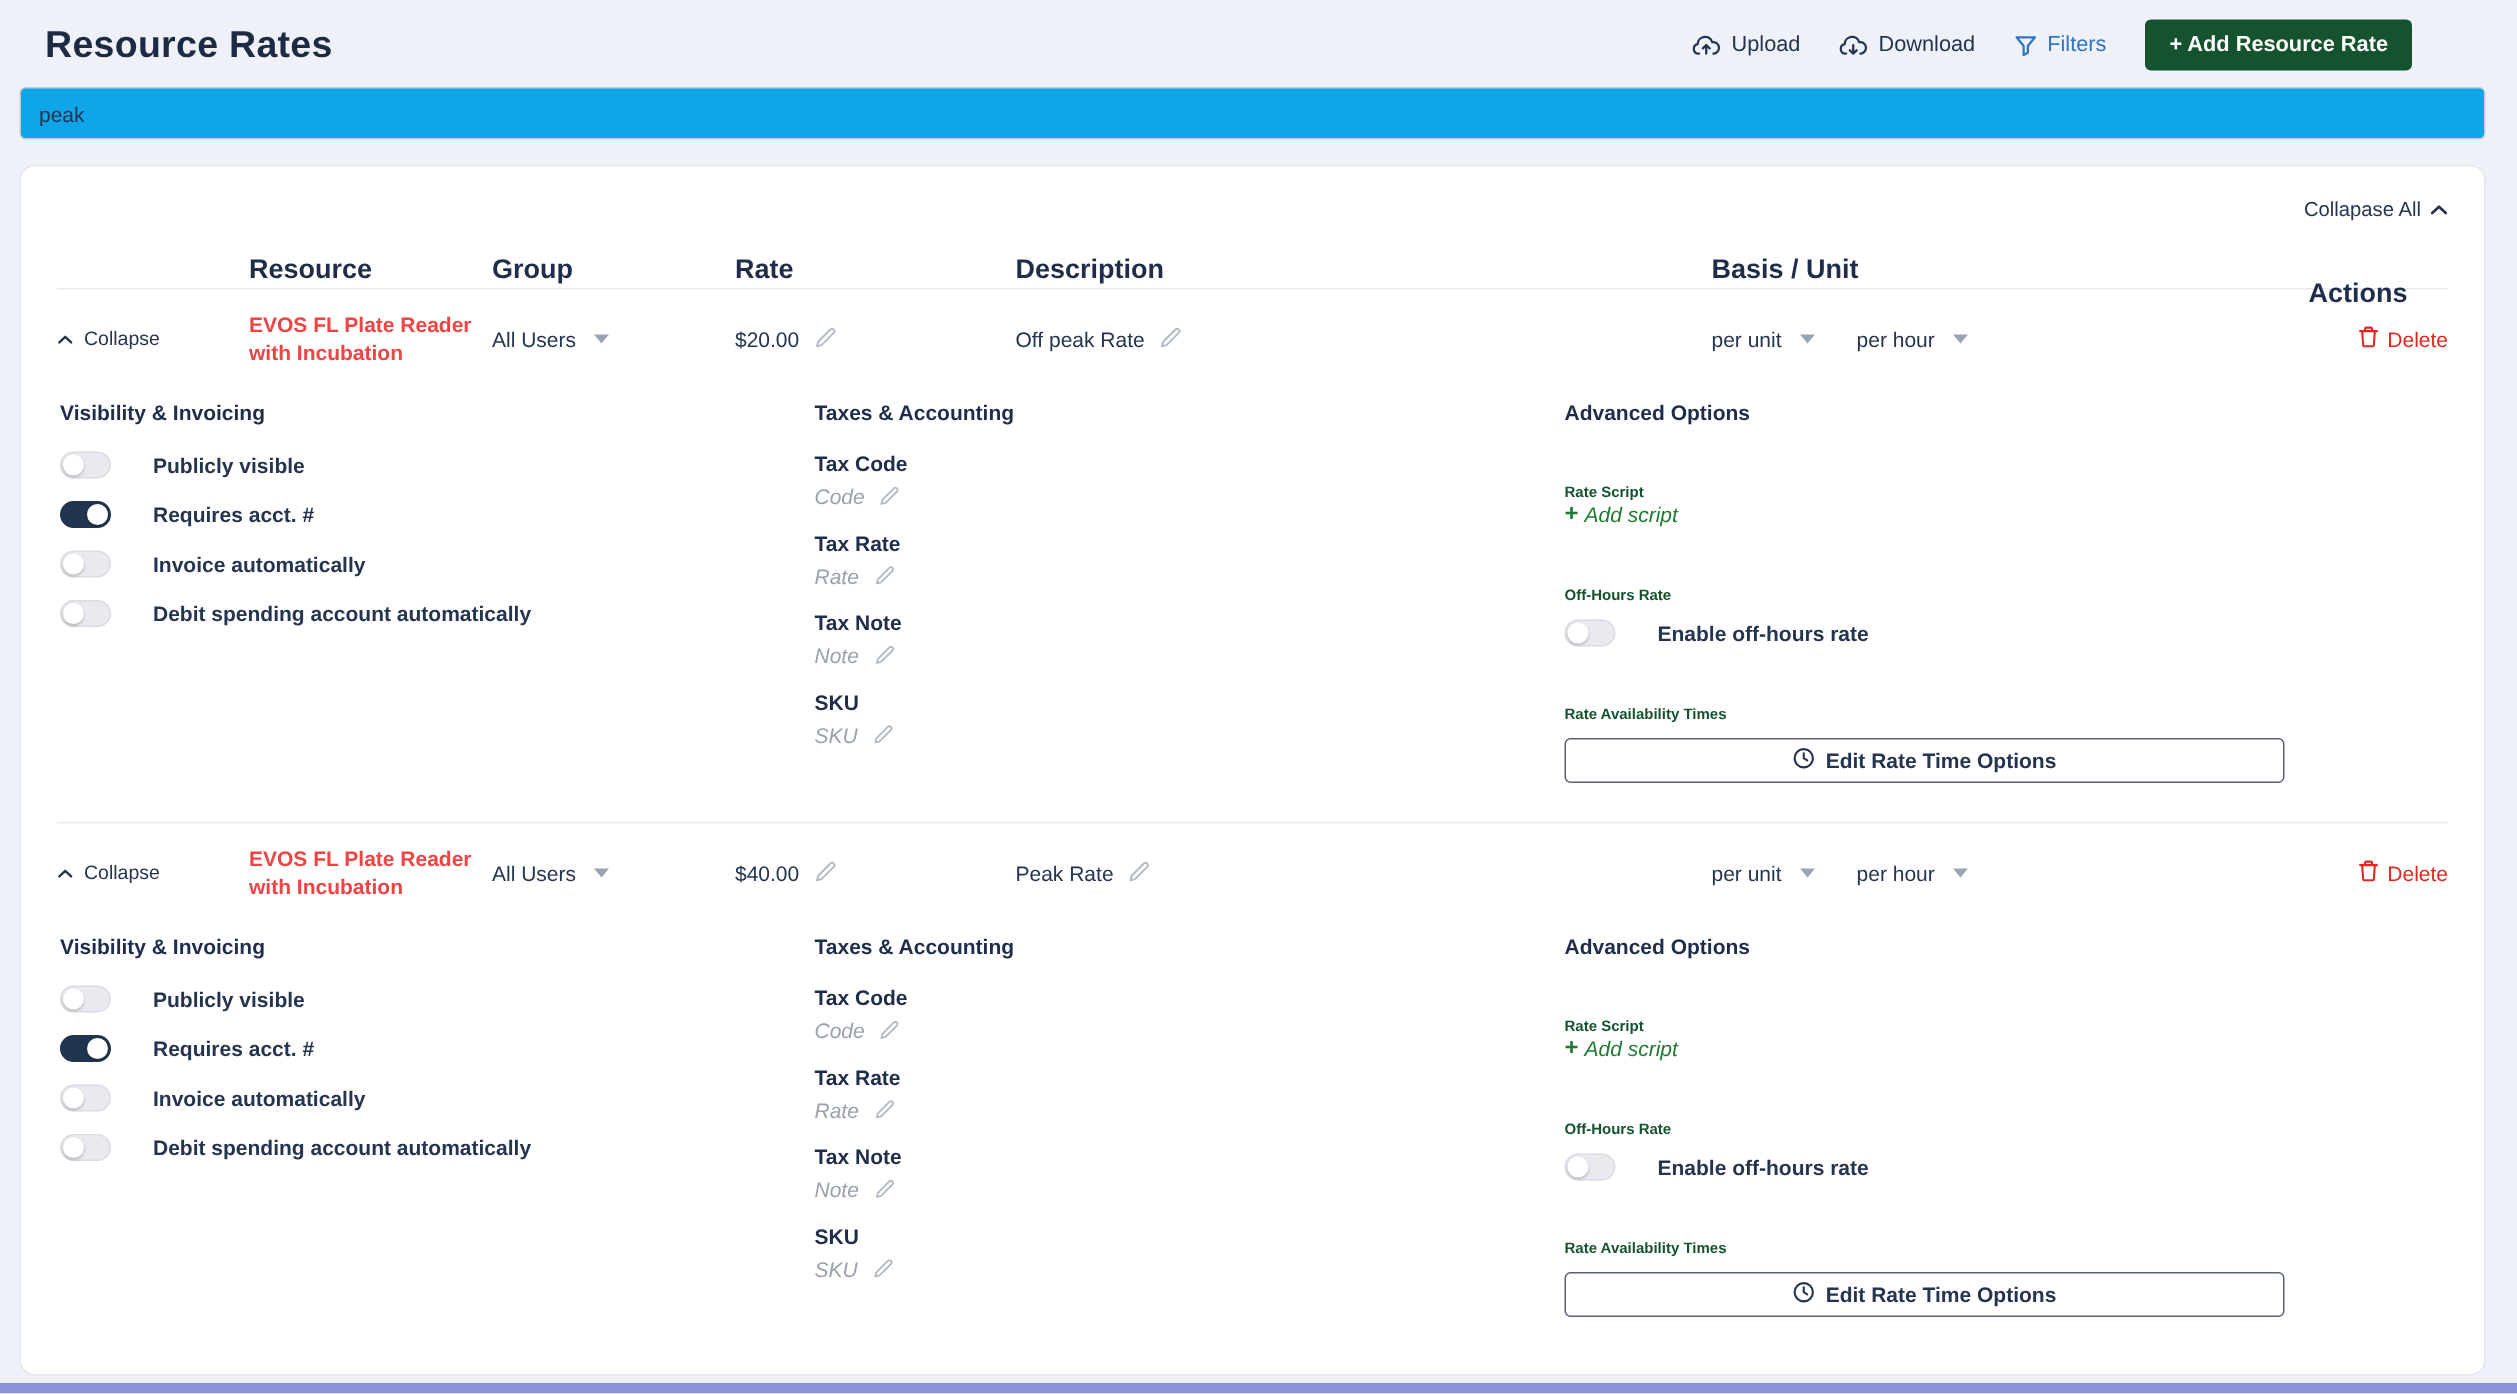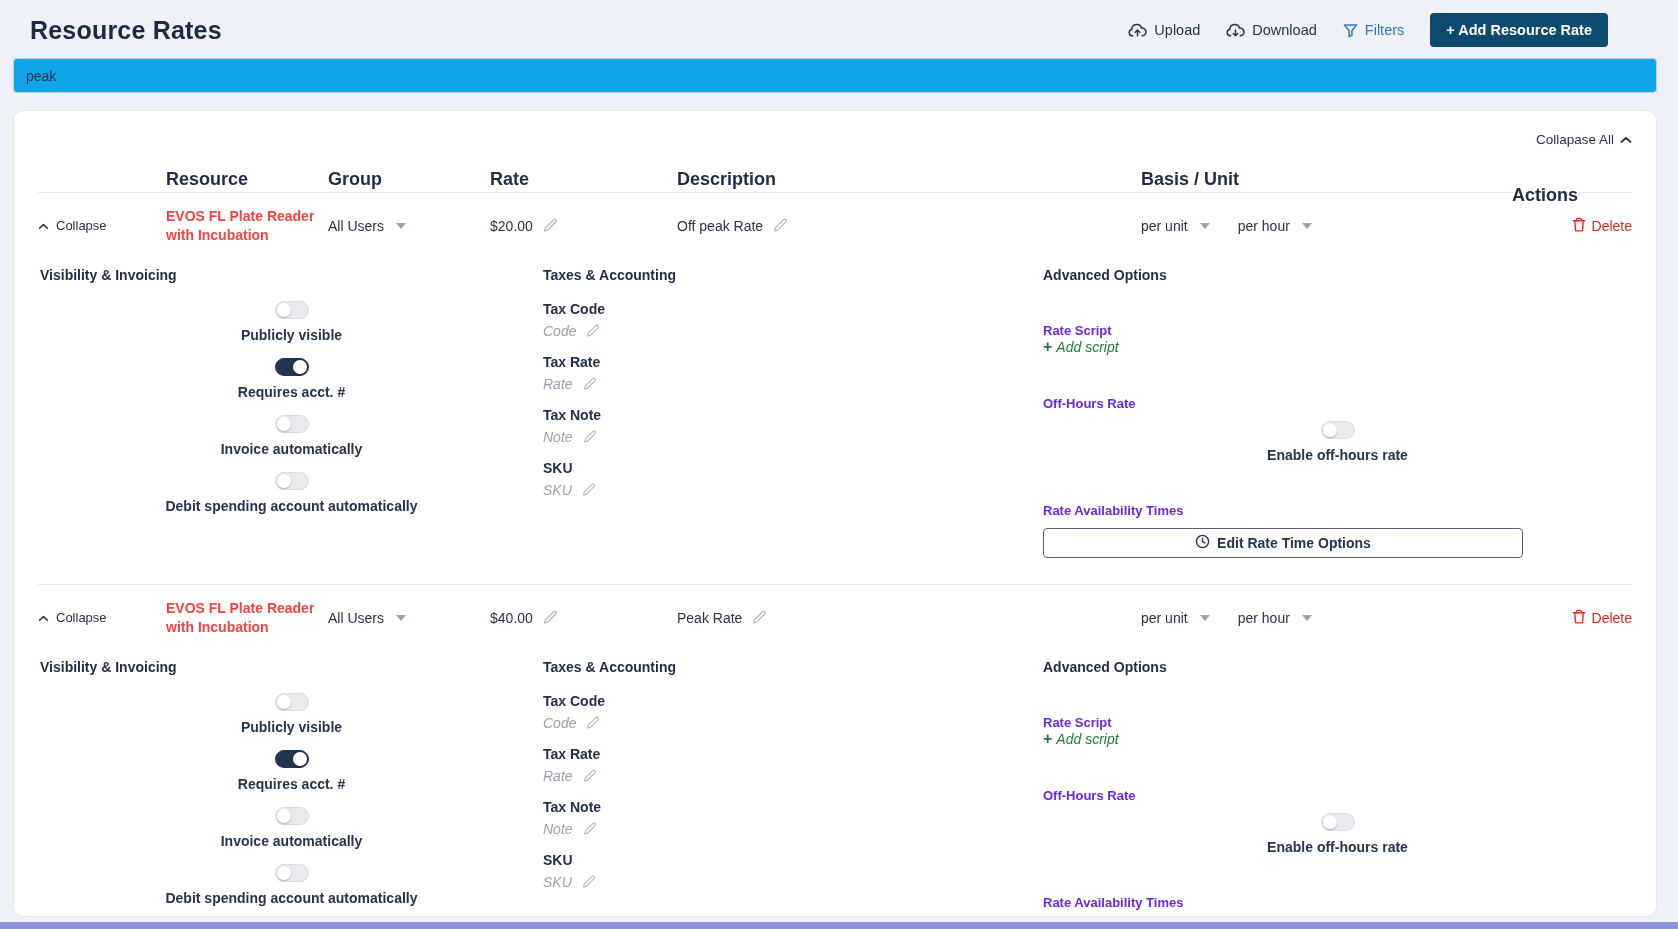--- a/index.html
+++ b/index.html
@@ -11,21 +11,21 @@
     position:relative;
   }
   
   .topbar { display:flex; align-items:center; justify-content:space-between; padding:10px 70px 0 30px; height:50px; }
   .page-title { font-size:25px; font-weight:800; color:#1c2a44; letter-spacing:.2px; }
   .toolbar { display:flex; align-items:center; gap:26px; }
   .tool-link { display:flex; align-items:center; gap:7px; font-size:14.5px; color:#25344f; cursor:pointer; }
   .tool-link svg { display:block; }
   .tool-link.filters { color:#3276c3; }
   .btn-primary {
-    background:#0c4a6e; color:#fff; font-size:14.5px; font-weight:700;
+    background:#14532d; color:#fff; font-size:14.5px; font-weight:700;
     border:none; border-radius:4px; padding:9px 16px; cursor:pointer;
   }
   
   .search-wrap { margin:8px 21px 0 13px; }
   .search-input {
     width:100%; height:35px; border:1px solid #c6cbd4; border-radius:4px;
     background:#0ea5e9; font-size:14px; font-family:inherit; color:#25344f; padding:0 12px; outline:none;
   }
   
   .card {
@@ -33,47 +33,47 @@
     border-radius:10px; padding:0 24px; height:807px; position:relative; overflow:hidden;
   }
   .collapse-all { display:flex; justify-content:flex-end; align-items:center; gap:6px;
     font-size:13.5px; color:#25344f; cursor:pointer; }
   .collapse-all.top { padding:21px 0 6px 0; }
   
   .grid-main { display:grid; grid-template-columns:128px 162px 162px 187px 364px 1fr 120px; align-items:center; }
   .thead { height:40px; border-bottom:1px solid #e7e9ef; }
   .thead .th { font-size:18px; font-weight:700; color:#1f2d4a; }
   .th-basis { padding-left:100px; }
-  .th-actions { text-align:left;margin-top:32px; }
+  .th-actions { text-align:center;margin-top:32px; }
   .row-line { padding:14px 0; }
   .collapse-toggle { display:flex; align-items:flex-start; gap:7px; font-size:13px; color:#25344f; cursor:pointer; }
   .resource-name { font-size:14px; font-weight:700; color:#ef4444; width:150px; line-height:1.35; }
   .cell-select { display:flex; align-items:center; gap:12px; font-size:14px; color:#25344f; cursor:pointer; }
   .caret-down { width:0; height:0; border-left:5px solid transparent; border-right:5px solid transparent; border-top:6px solid #9aa3b2; display:inline-block; }
   .cell-edit { display:flex; align-items:center; gap:10px; font-size:14px; color:#25344f; }
   .pencil { color:#b3bac4; cursor:pointer; display:inline-flex; }
   .basis-cell { display:flex; align-items:center; gap:28px; padding-left:100px; }
   .delete-btn { display:flex; align-items:center; justify-content:flex-end; gap:6px; font-size:14px; color:#df2820; cursor:pointer; }
   
   .expanded { display:grid; grid-template-columns:503px 500px 1fr; padding:8px 0 26px 2px; }
   .section-title { font-size:14px; font-weight:700; color:#1f2d4a; margin-bottom:18px; }
-  .toggle-row { display:flex; align-items:center; gap:8px; margin-bottom:15px;flex-direction:column; }
+  .toggle-row { display:flex; align-items:center; gap:28px; margin-bottom:15px; }
   .toggle-label { font-size:14px; font-weight:700; color:#25344f; }
   .switch { width:34px; height:18px; border-radius:9px; background:#e8eaef; border:1px solid #d9dce3;
     position:relative; cursor:pointer; flex:0 0 auto; }
   .switch::after { content:""; position:absolute; top:1px; left:1px; width:14px; height:14px;
     border-radius:50%; background:#fff; box-shadow:0 1px 2px rgba(0,0,0,.25); transition:left .1s; }
   .switch.on { background:#20354f; border-color:#20354f; }
   .switch.on::after { left:17px; }
   .field-group { margin-bottom:15px; }
   .field-label { font-size:14px; font-weight:700; color:#1f2d4a; margin-bottom:6px; }
   .field-placeholder { display:flex; align-items:center; gap:10px; font-size:14px; font-style:italic; color:#9aa1ac; cursor:pointer; }
   .add-script { display:flex; align-items:center; gap:4px; color:#1f7a33; font-size:14px; font-style:italic; cursor:pointer; margin:-10px 0 16px 0; }
   .add-script .plus { font-style:normal; font-weight:700; font-size:16px; }
-  .adv-label { font-size:13px; font-weight:700; color:#6d28d9; margin-bottom:10px;margin-top:40px; }
+  .adv-label { font-size:10px; font-weight:700; color:#14532d; margin-bottom:10px;margin-top:40px; }
   .edit-times-btn { width:480px; height:30px; background:#fff; border:1px solid #59627a; border-radius:4px;
     display:flex; align-items:center; justify-content:center; gap:7px; font-size:14px; font-weight:700;
     color:#25344f; cursor:pointer; margin-top:4px; font-family:inherit; }
   .row-block.first { border-bottom:1px solid #e7e9ef; }
   
   .hscrollbar { position:absolute; left:0; right:0; bottom:0; height:7px; background:#8a93d8; }
 </style>
 </head>
 <body>
 

